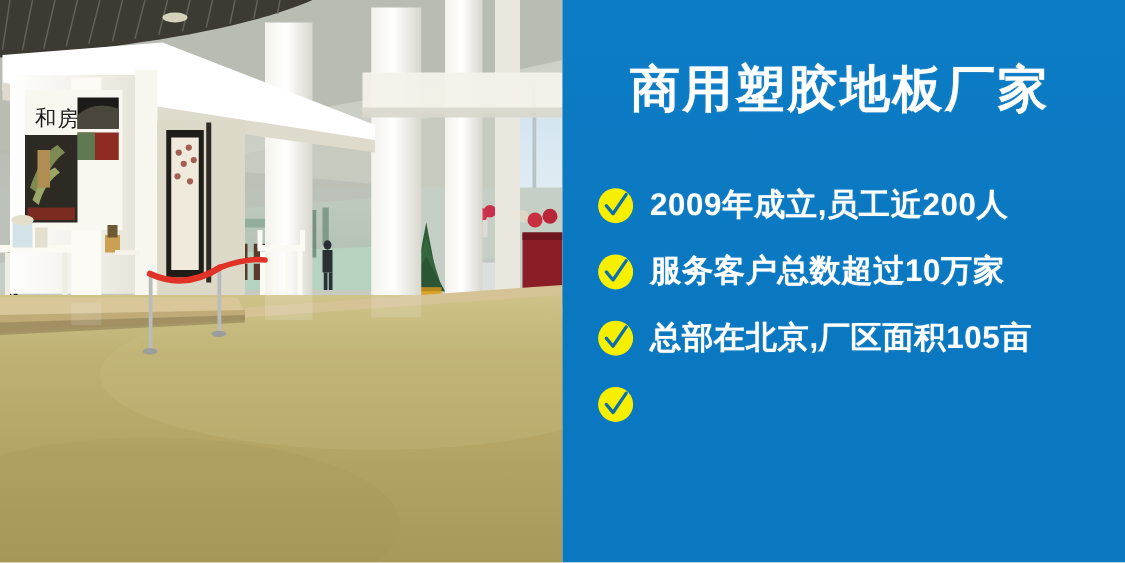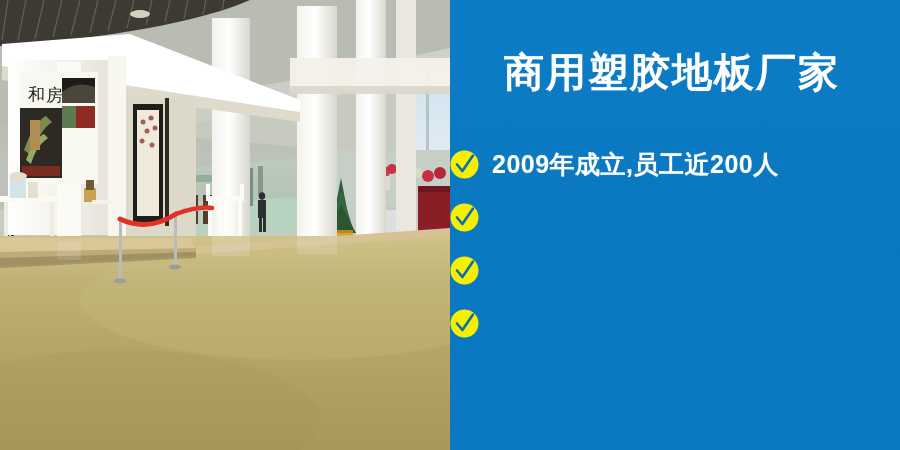--- a/index.html
+++ b/index.html
@@ -60,20 +60,21 @@
     width: 450px;
     list-style: none;
     margin: 0;
     padding: 0;
   }
   .feature-row {
     position: relative;
     height: 53px;
     display: flex;
     align-items: center;
+    padding-left: 28px;
   }
   .check-icon {
     flex: 0 0 29px;
     width: 29px;
     height: 29px;
     margin-right: 13px;
     display: block;
   }
   .check-icon svg { display: block; width: 29px; height: 29px; }
   .feature-text {
@@ -332,37 +333,39 @@
         <span class="feature-text">2009年成立,员工近200人</span>
       </li>
 
       <li class="feature-row">
         <span class="check-icon">
           <svg viewBox="0 0 29 29">
             <circle cx="14.5" cy="14.5" r="14" fill="#f6ef00"></circle>
             <path d="M7 14.5 L12.4 21 L23 5.5" stroke="#0b6fae" stroke-width="2.6" fill="none" stroke-linecap="round" stroke-linejoin="round"></path>
           </svg>
         </span>
+        <span class="feature-text">服务客户总数超过10万家</span>
+      </li>
+
+      <li class="feature-row">
+        <span class="check-icon">
+          <svg viewBox="0 0 29 29">
+            <circle cx="14.5" cy="14.5" r="14" fill="#f6ef00"></circle>
+            <path d="M7 14.5 L12.4 21 L23 5.5" stroke="#0b6fae" stroke-width="2.6" fill="none" stroke-linecap="round" stroke-linejoin="round"></path>
+          </svg>
+        </span>
+        <span class="feature-text">总部在北京,厂区面积105亩</span>
       </li>
 
       <li class="feature-row">
         <span class="check-icon">
           <svg viewBox="0 0 29 29">
             <circle cx="14.5" cy="14.5" r="14" fill="#f6ef00"></circle>
             <path d="M7 14.5 L12.4 21 L23 5.5" stroke="#0b6fae" stroke-width="2.6" fill="none" stroke-linecap="round" stroke-linejoin="round"></path>
           </svg>
         </span>
       </li>
 
-      <li class="feature-row">
-        <span class="check-icon">
-          <svg viewBox="0 0 29 29">
-            <circle cx="14.5" cy="14.5" r="14" fill="#f6ef00"></circle>
-            <path d="M7 14.5 L12.4 21 L23 5.5" stroke="#0b6fae" stroke-width="2.6" fill="none" stroke-linecap="round" stroke-linejoin="round"></path>
-          </svg>
-        </span>
-      </li>
-
 
     </ul>
   </div>
 
 </div>
 
 </body></html>

